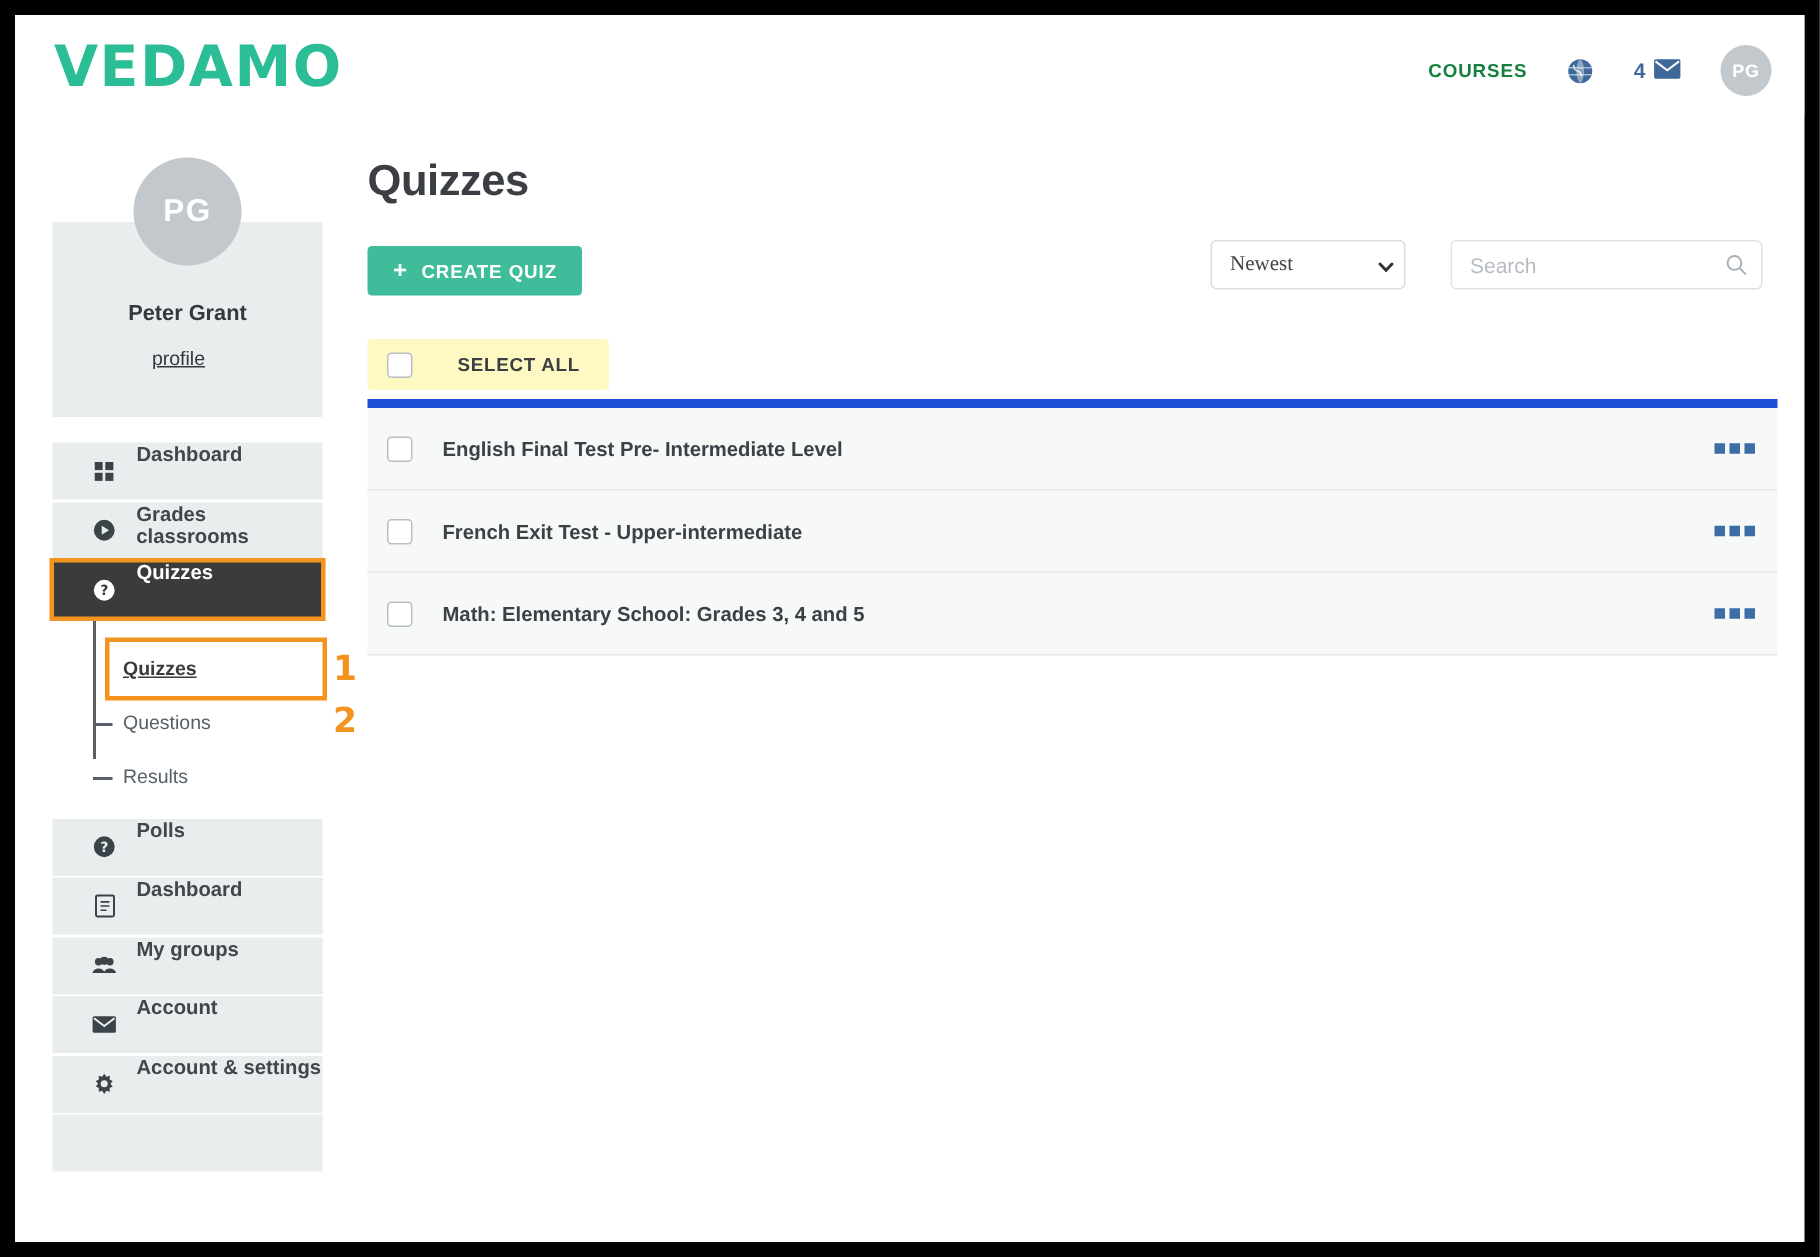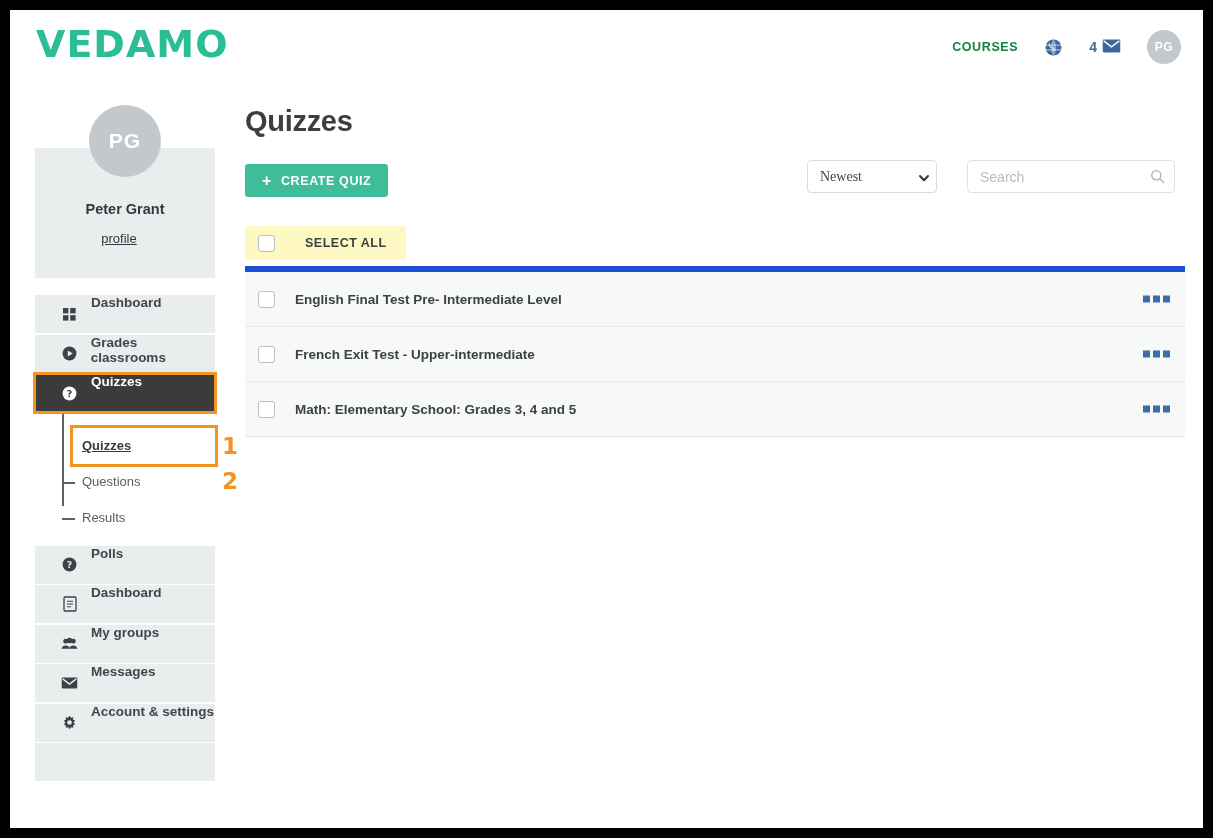--- a/index.html
+++ b/index.html
@@ -509,21 +509,21 @@
         <span>My groups</span>
       </div>
 
       <div class="menu-item">
         <span class="mi-icon">
           <svg width="17" height="12" viewBox="0 0 18 13">
               <rect x="0.6" y="0.6" width="16.8" height="11.8" rx="1.1" fill="currentColor"></rect>
               <path d="M1.6 2 L9 7.6 L16.4 2" stroke="#e9edee" stroke-width="1.5" fill="none"></path>
             </svg>
         </span>
-        <span>Messages</span>
+        <span>Account</span>
       </div>
 
       <div class="menu-item">
         <span class="mi-icon">
           <svg width="15" height="15" viewBox="0 0 16 16">
             <path d="M8 0.8 L9.5 3 L12 2.3 L11.8 4.9 L14 6 L12.4 8 L14 10 L11.8 11.1 L12 13.7 L9.5 13 L8 15.2 L6.5 13 L4 13.7 L4.2 11.1 L2 10 L3.6 8 L2 6 L4.2 4.9 L4 2.3 L6.5 3 Z" fill="currentColor"></path>
             <circle cx="8" cy="8" r="2.5" fill="#e9edee"></circle>
           </svg>
         </span>
         <span>Account &amp; settings</span>

